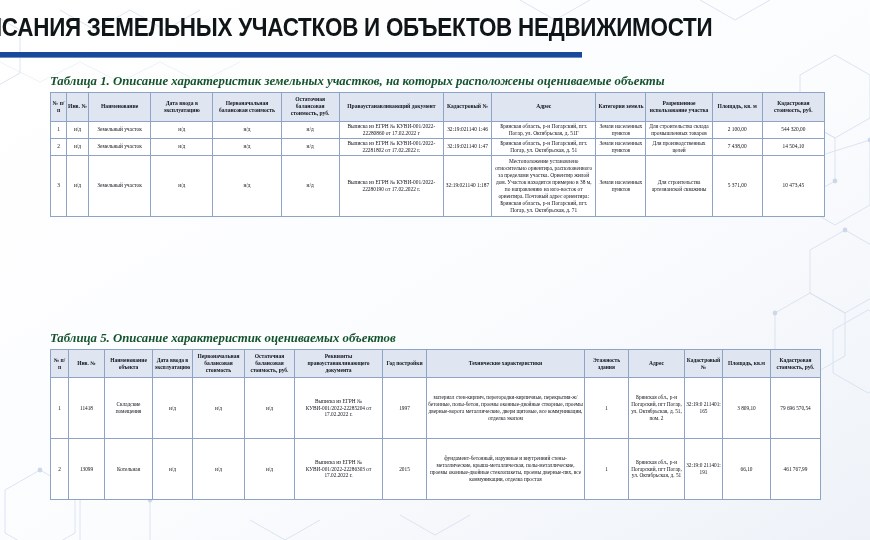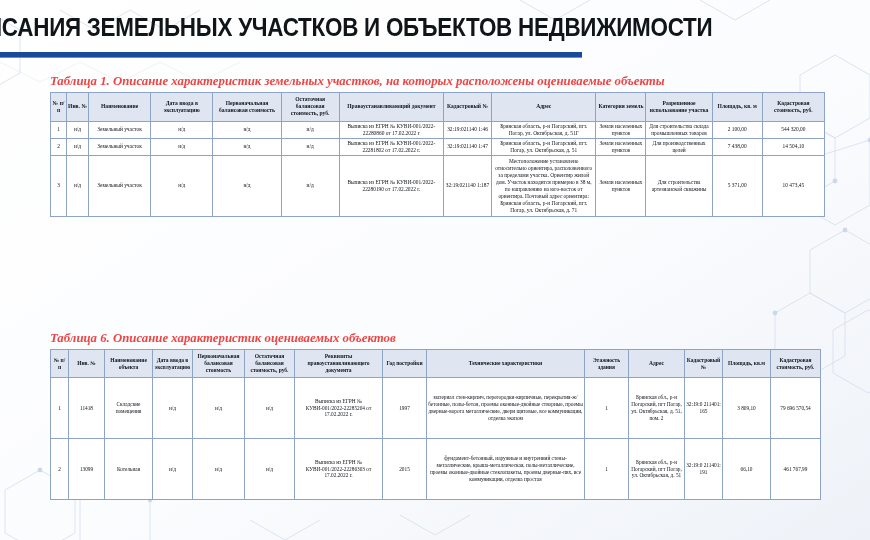--- a/index.html
+++ b/index.html
@@ -62,21 +62,21 @@
   }
 
   
   .table-block { position: absolute; }
 
   .table-caption {
     font-family: "Liberation Serif", serif;
     font-weight: bold;
     font-style: italic;
     font-size: 12.5px;
-    color: #ef4444;
+    color: #14532d;
     margin: 0 0 3px 0;
     white-space: nowrap;
   }
 
   table.doc {
     border-collapse: collapse;
     table-layout: fixed;
     background: #ffffff;
     border: 1.6px solid #1f3864;
   }
@@ -246,21 +246,21 @@
           <td>Земли населенных пунктов</td>
           <td>Для строительства артезианской скважины</td>
           <td>5 371,00</td>
           <td>10 473,45</td>
         </tr>
       </tbody>
     </table>
   </div>
 
   <div id="table-2-block" class="table-block">
-    <div class="table-caption">Таблица 6. Описание характеристик оцениваемых объектов</div>
+    <div class="table-caption">Таблица 5. Описание характеристик оцениваемых объектов</div>
     <table id="table-2" class="doc">
       <colgroup>
         <col style="width:18px">
           <col style="width:36px">
           <col style="width:48px">
         <col style="width:40px">
           <col style="width:52px">
           <col style="width:50px">
         <col style="width:88px">
           <col style="width:44px">

